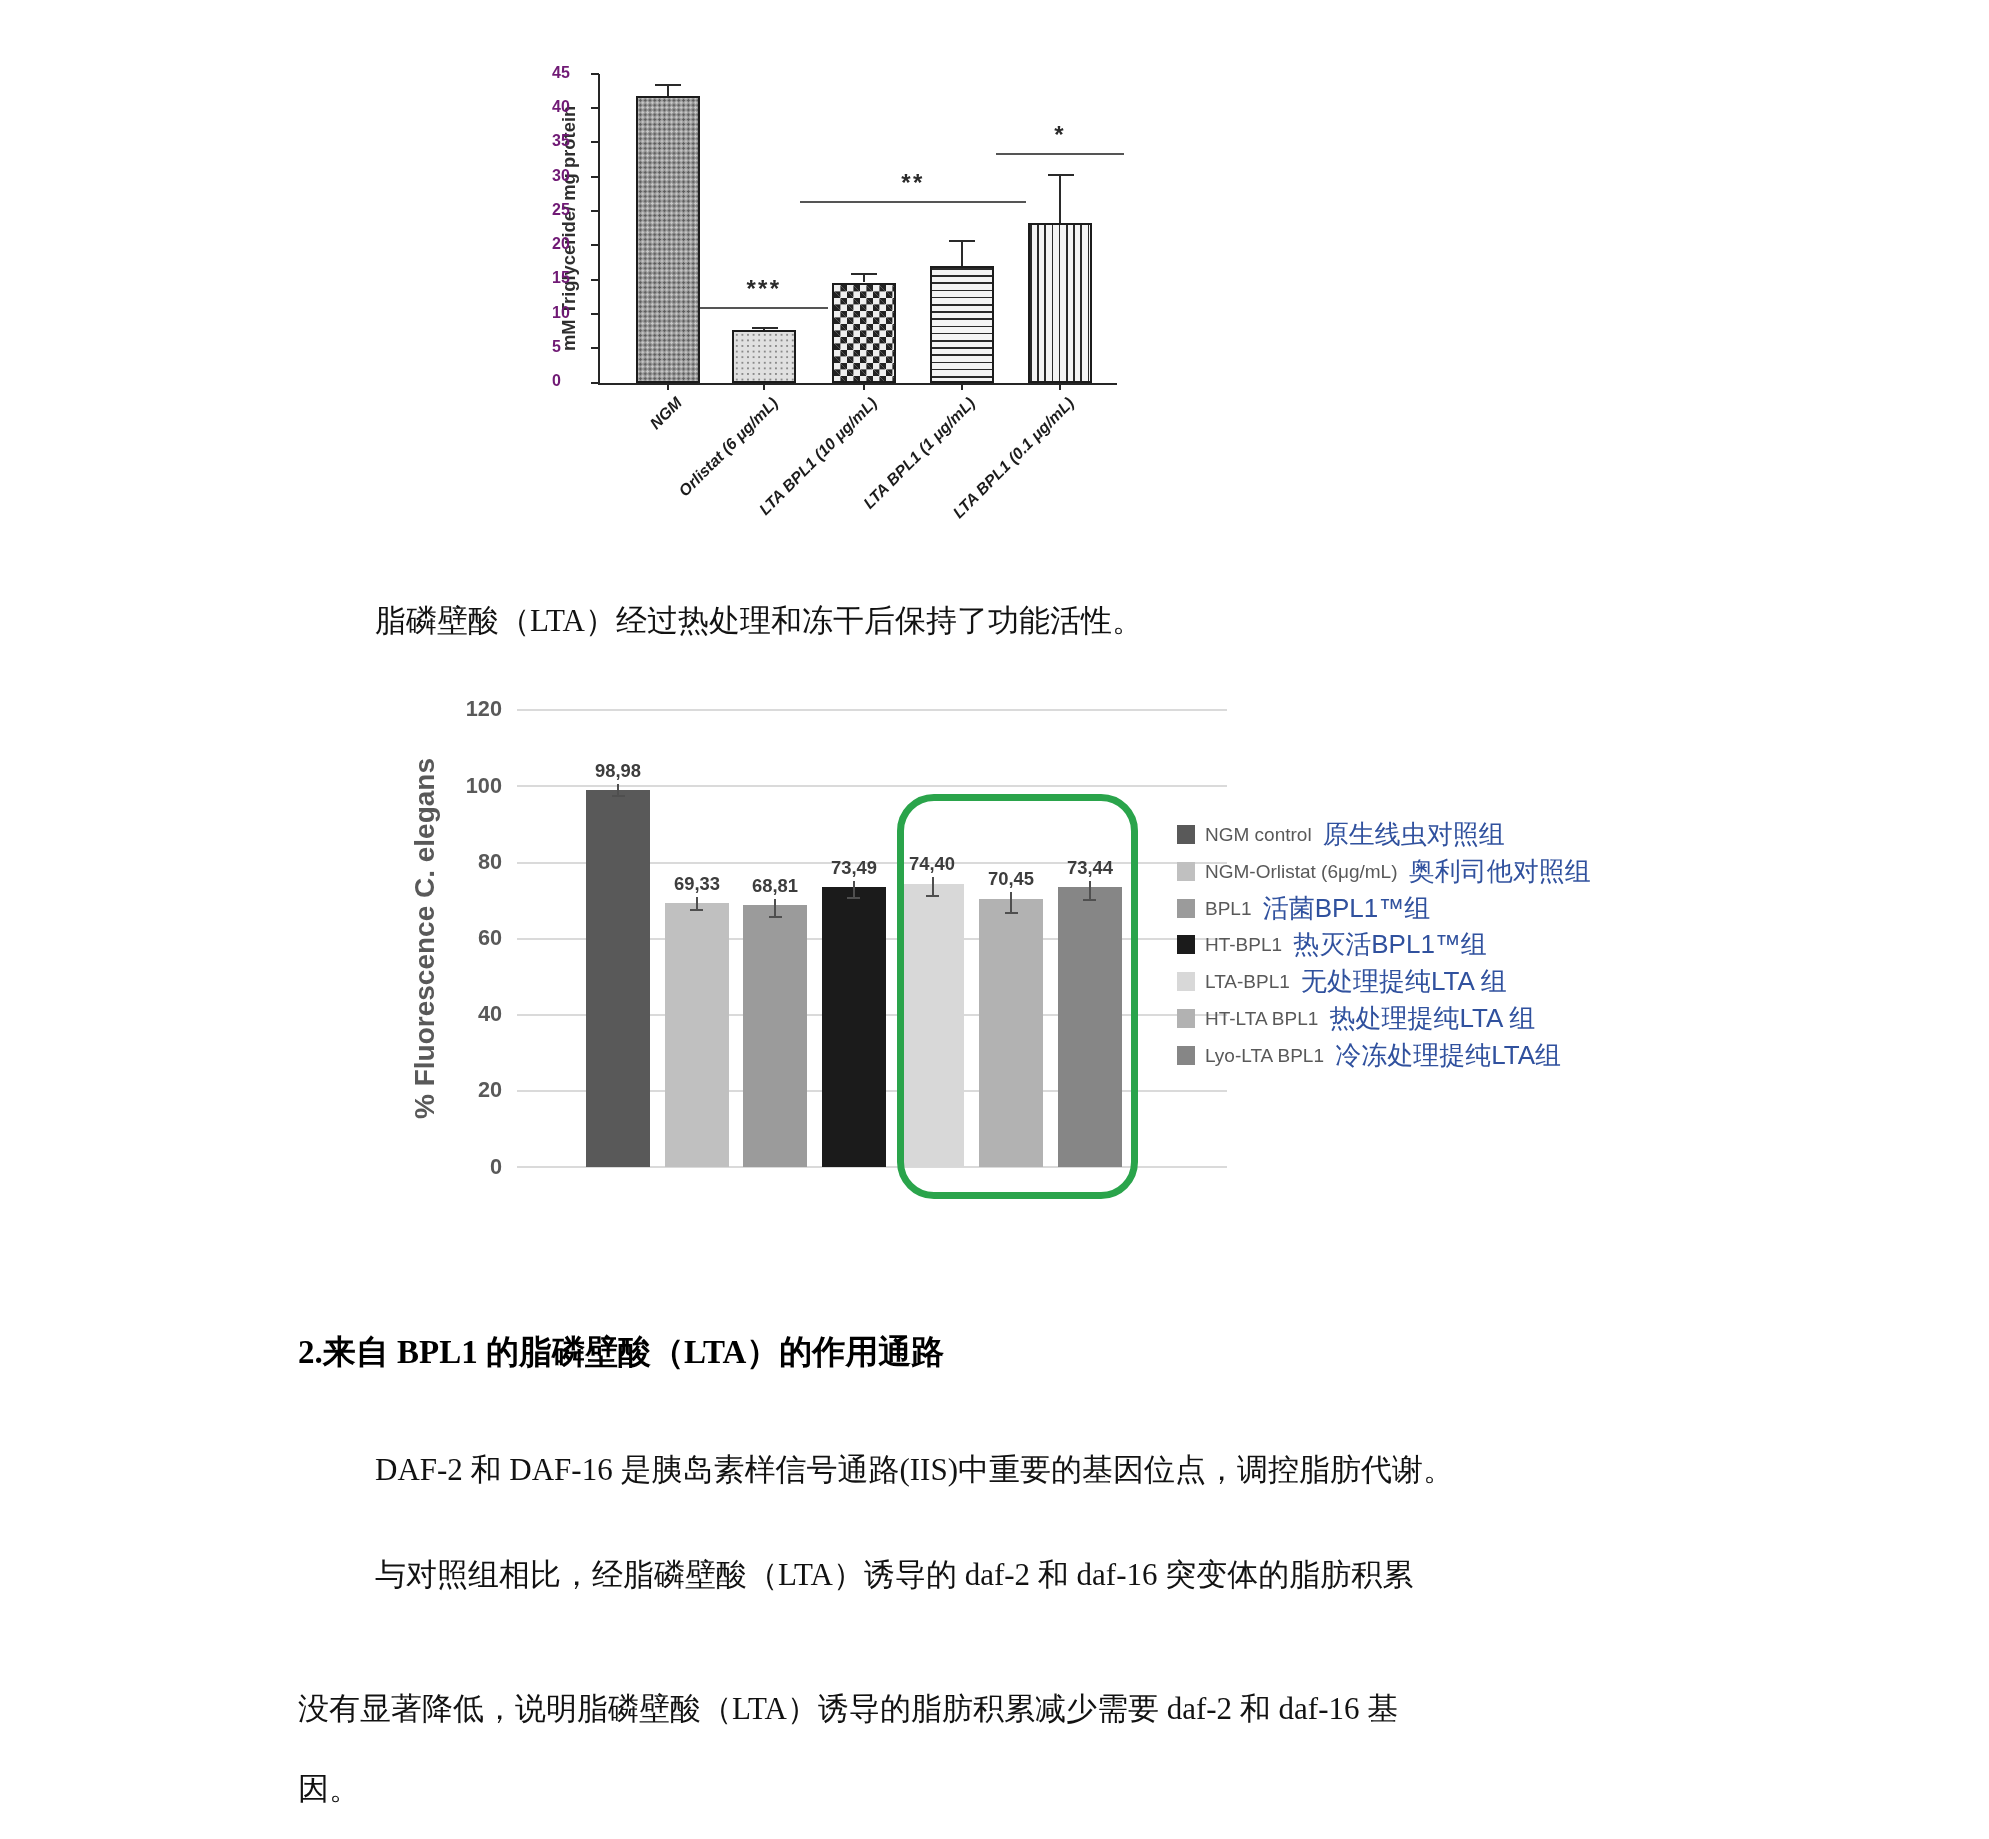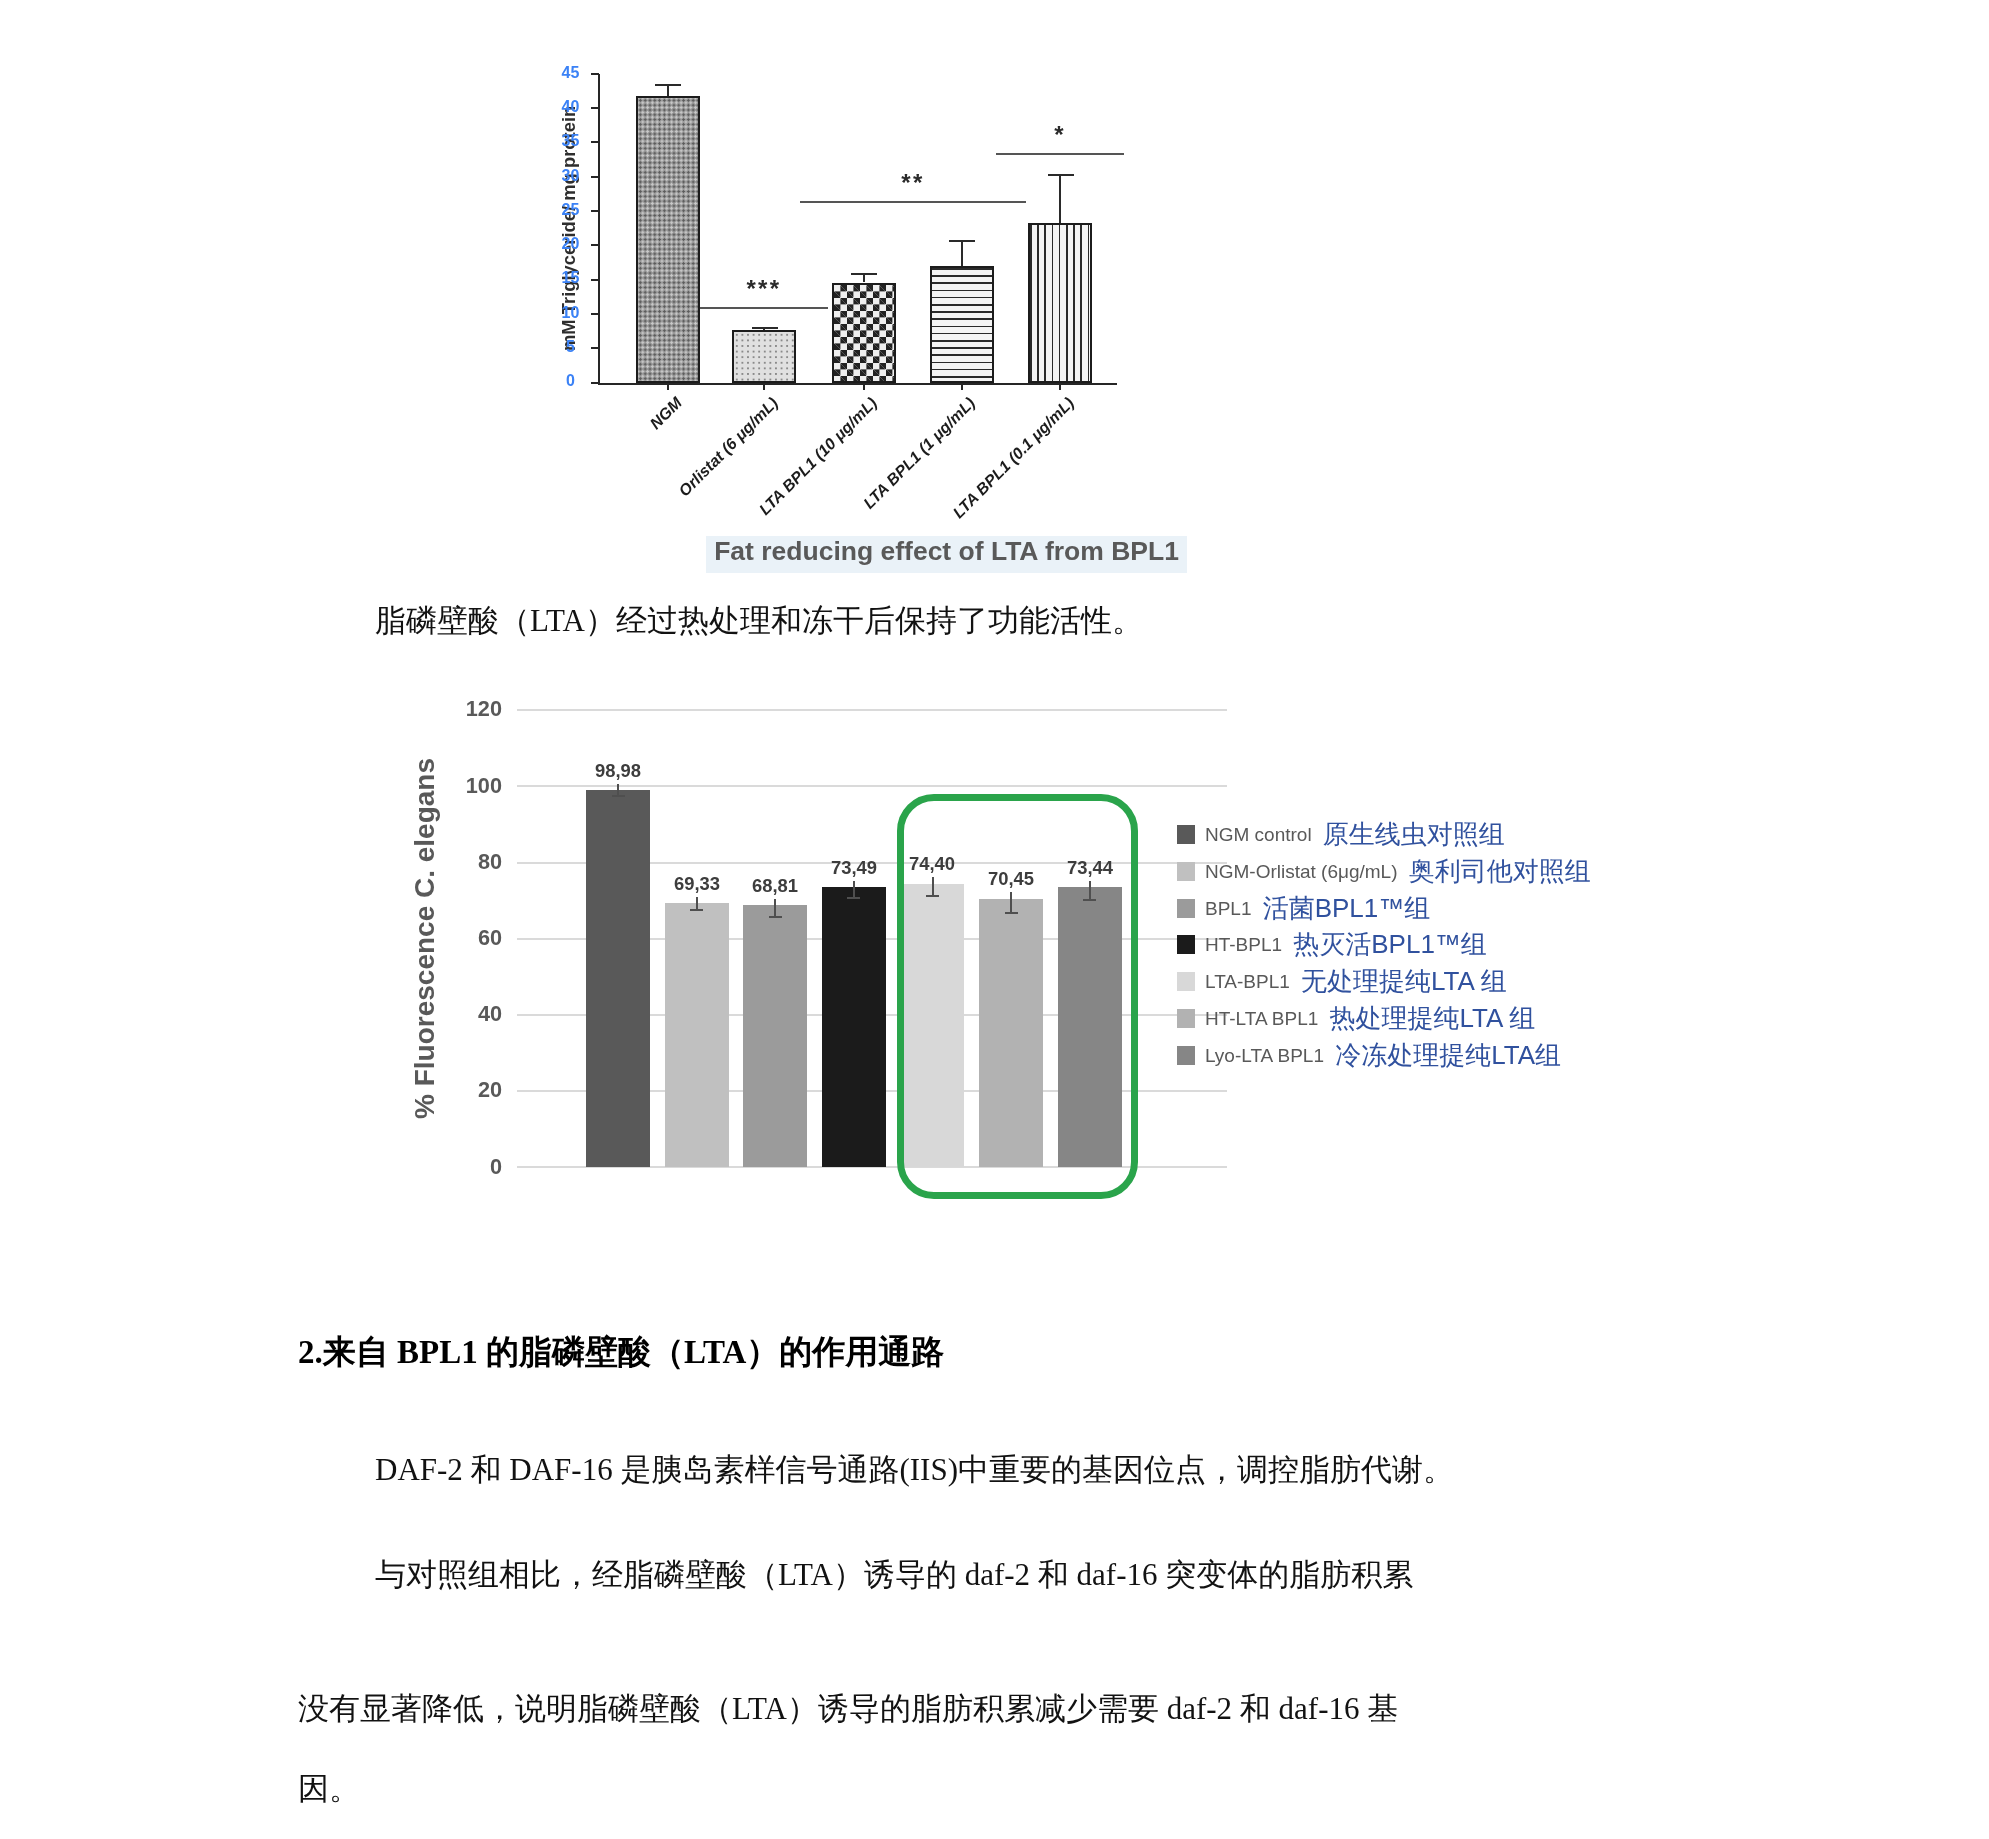--- a/index.html
+++ b/index.html
@@ -6,22 +6,22 @@
   .page{position:relative;width:1989px;height:1840px;background:#ffffff;overflow:hidden;
         font-family:"Liberation Serif",serif;}
 
   
   #fig1{position:absolute;left:553px;top:47px;width:642px;height:501px;}
   #plot1{position:absolute;left:45px;top:27px;width:517px;height:309px;
          border-left:2.4px solid #262626;border-bottom:2.4px solid #262626;}
   .c1-ylabel{left:4.8px;top:27px;height:309px;font:bold 18.4px "Liberation Sans",sans-serif;color:#2e2e2e;}
   .vlabel{position:absolute;writing-mode:vertical-rl;transform:rotate(180deg);text-align:center;white-space:nowrap;}
   .c1-tick{position:absolute;width:8px;height:2.4px;background:#262626;}
-  .c1-ticklabel{position:absolute;width:37px;text-align:center;
-                font:bold 16px "Liberation Sans",sans-serif;color:#3b82f6;}
+  .c1-ticklabel{position:absolute;width:37px;text-align:left;
+                font:bold 16px "Liberation Sans",sans-serif;color:#701a75;}
   .c1-bar{position:absolute;border:2.4px solid #1c1c1c;box-sizing:border-box;}
   .pat-dense-dots-dark{background-color:#9a9a9a;
      background-image:radial-gradient(#5c5c5c 1px,transparent 1px),
                       radial-gradient(#c9c9c9 1px,transparent 1px);
      background-size:4.8px 4.8px;background-position:0 0,2.4px 2.4px;}
   .pat-fine-dots-light{background-color:#e0e0e0;
      background-image:radial-gradient(#8a8a8a 1px,transparent 1px);background-size:5.6px 5.6px;}
   .pat-checker{background-color:#efefef;
      background-image:linear-gradient(45deg,#222 25%,transparent 25%,transparent 75%,#222 75%),
                       linear-gradient(45deg,#222 25%,transparent 25%,transparent 75%,#222 75%);
@@ -126,21 +126,20 @@
         <div class="c1-sigline" style="left: 100px; top: 233px; width: 128px;"></div>
         <div class="c1-sigtext" style="left: 108px; top: 201px;">***</div>
         <div class="c1-sigline" style="left: 200px; top: 127px; width: 226px;"></div>
         <div class="c1-sigtext" style="left: 257px; top: 95px;">**</div>
         <div class="c1-sigline" style="left: 396px; top: 79px; width: 128px;"></div>
         <div class="c1-sigtext" style="left: 404px; top: 47px;">*</div>
       </div>
   </div>
 
 
-  <div id="caption1">Fat reducing effect of LTA from BPL1</div>
 
   <div class="cn-text" style="left:375px;top:600px;">脂磷壁酸（LTA）经过热处理和冻干后保持了功能活性。</div>
 
   <div id="fig2">
     <div class="vlabel c2-ylabel">% Fluorescence  C. elegans</div>
     <div id="plot2">
         <div class="c2-grid" style="top: 456px;"></div>
         <div class="c2-ticklabel" style="top: 444px;">0</div>
         <div class="c2-grid" style="top: 380px;"></div>
         <div class="c2-ticklabel" style="top: 367px;">20</div>

